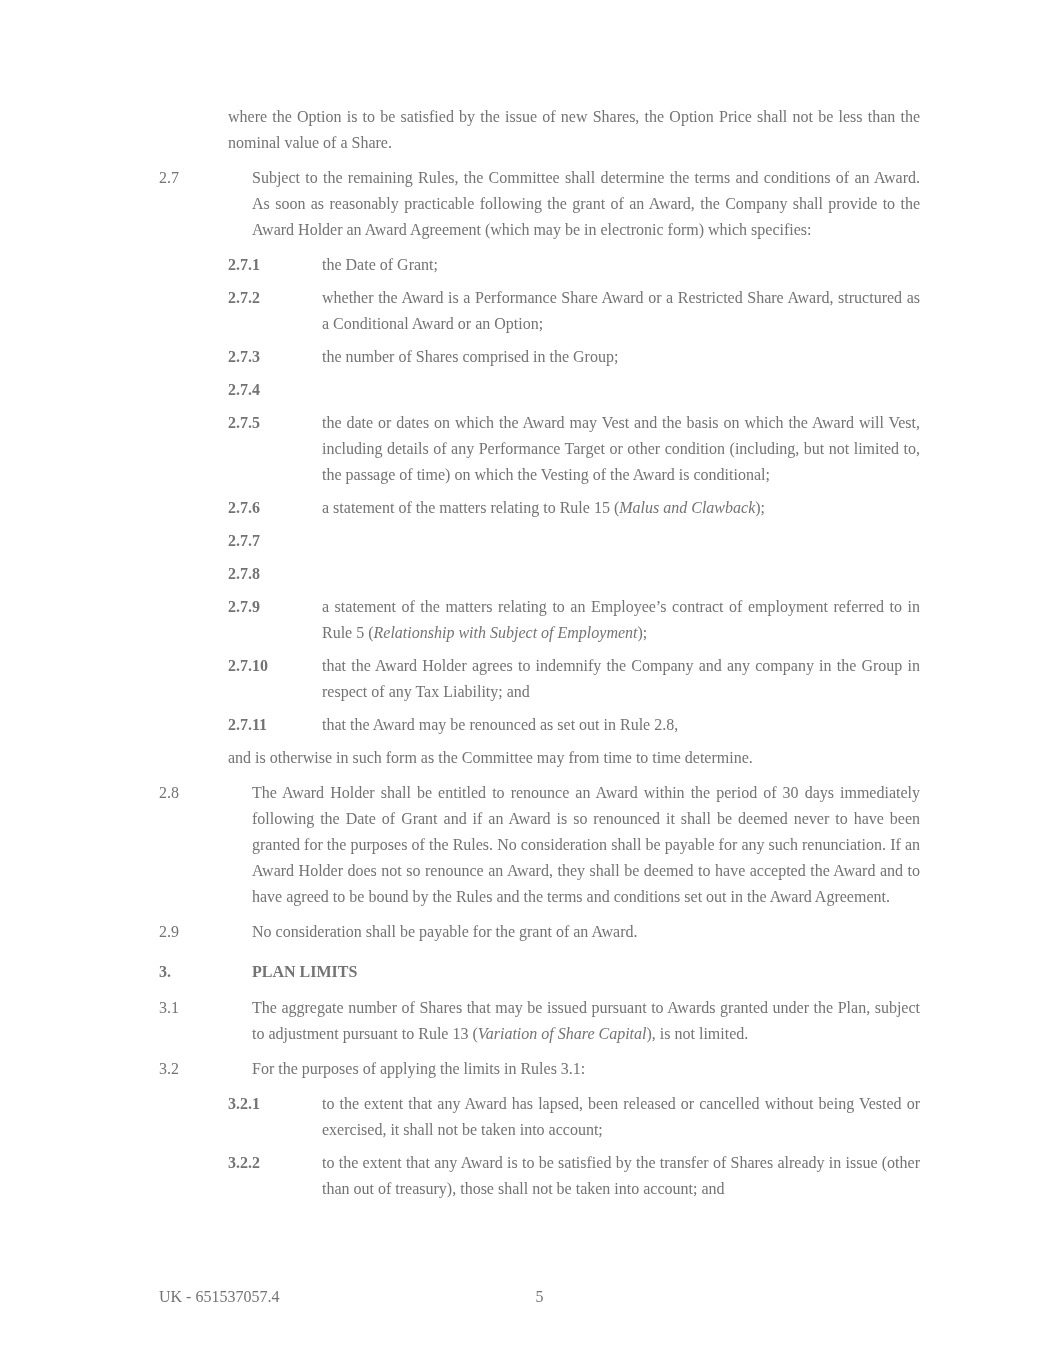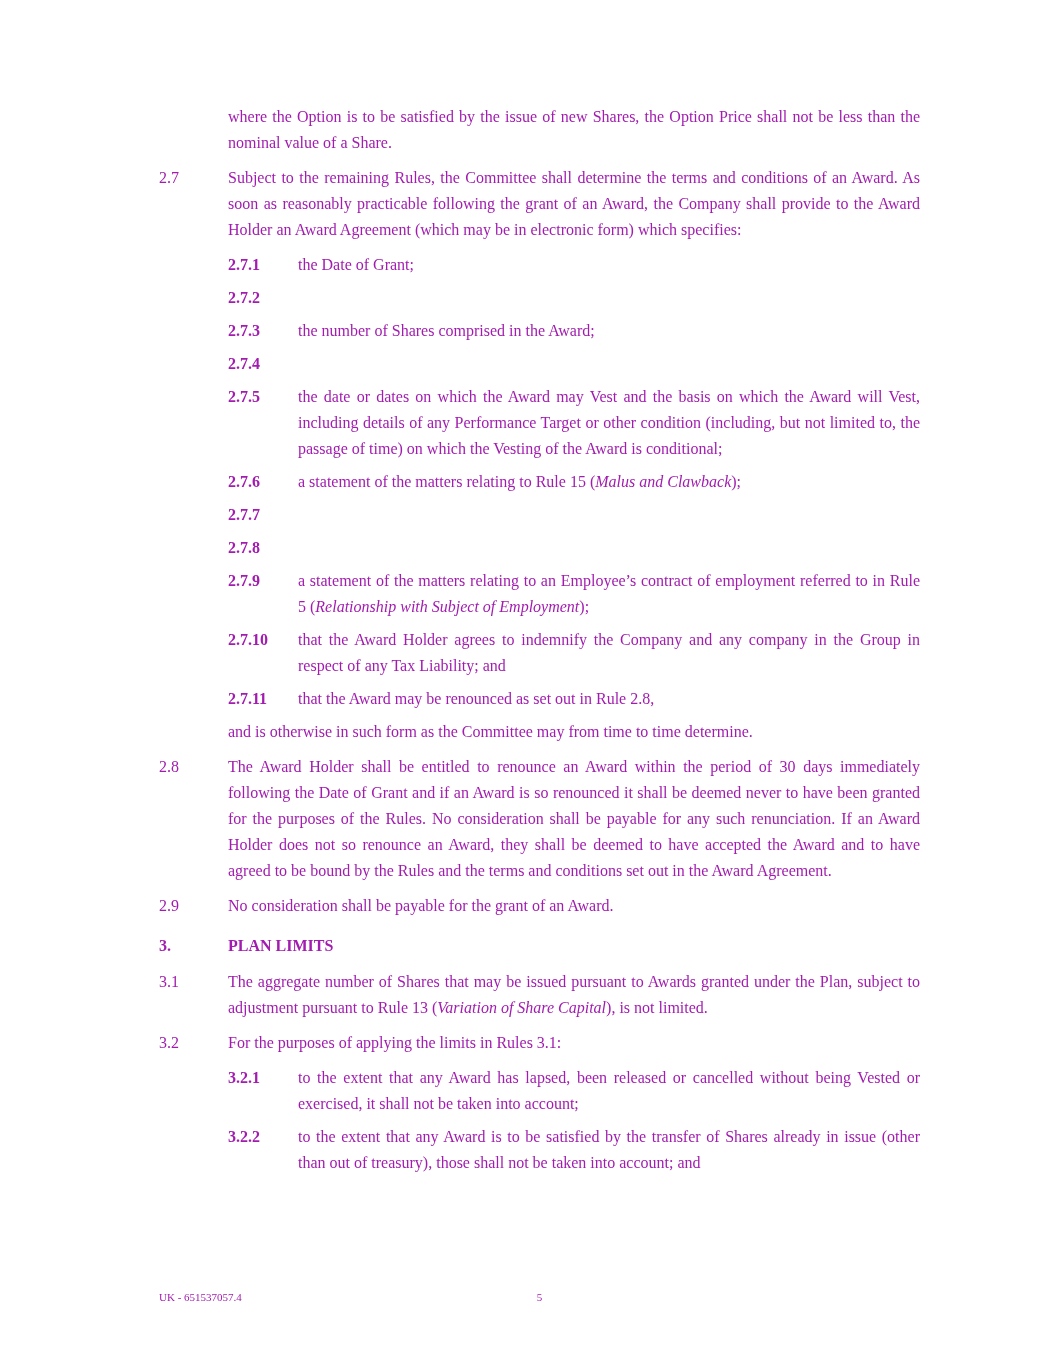--- a/index.html
+++ b/index.html
@@ -5,34 +5,35 @@
   html, body {
     margin: 0;
     padding: 0;
     background: #ffffff;
   }
   .page {
     position: relative;
     width: 1055px;
     height: 1365px;
     background: #ffffff;
-    color: #a21caf;
+    color: #737373;
     font-family: "Liberation Serif", serif;
     font-size: 16px;
     overflow: hidden;
   }
   .content {
     position: absolute;
     top: 104px;
     left: 159px;
     width: 761px;
   }
   .row {
     display: flex;
     margin-bottom: 9px;
+    gap: 24px;
   }
   .num {
     flex: 0 0 69px;
     line-height: 26px;
   }
   .text {
     flex: 1;
     margin: 0;
     line-height: 26px;
     text-align: justify;
@@ -60,21 +61,21 @@
   }
   em.it {
   }
   .footer {
     position: absolute;
     top: 1287px;
     left: 159px;
     width: 761px;
     display: grid;
     grid-template-columns: 1fr auto 1fr;
-    font-size: 11px;
+    font-size: 16px;
     line-height: 20px;
   }
   .footer .center {
     text-align: center;
   }
   .footer .right {
     text-align: right;
   }
 </style>
 </head>
@@ -90,25 +91,26 @@
       <p class="text">Subject to the remaining Rules, the Committee shall determine the terms and conditions of an Award. As soon as reasonably practicable following the grant of an Award, the Company shall provide to the Award Holder an Award Agreement (which may be in electronic form) which specifies:</p>
     </div>
 
     <div class="row l2">
       <span class="num">2.7.1</span>
       <p class="text"><span>the Date of Grant;</span></p>
     </div>
 
     <div class="row l2">
       <span class="num">2.7.2</span>
+      <p class="text"><span>whether the Award is a Performance Share Award or a Restricted Share Award, structured as a Conditional Award or an Option;</span></p>
     </div>
 
     <div class="row l2">
       <span class="num">2.7.3</span>
-      <p class="text"><span>the number of Shares comprised in the Award;</span></p>
+      <p class="text"><span>the number of Shares comprised in the Group;</span></p>
     </div>
 
     <div class="row l2">
       <span class="num">2.7.4</span>
     </div>
 
     <div class="row l2">
       <span class="num">2.7.5</span>
       <p class="text"><span>the date or dates on which the Award may Vest and the basis on which the Award will Vest, including details of any Performance Target or other condition (including, but not limited to, the passage of time) on which the Vesting of the Award is conditional;</span></p>
     </div>

